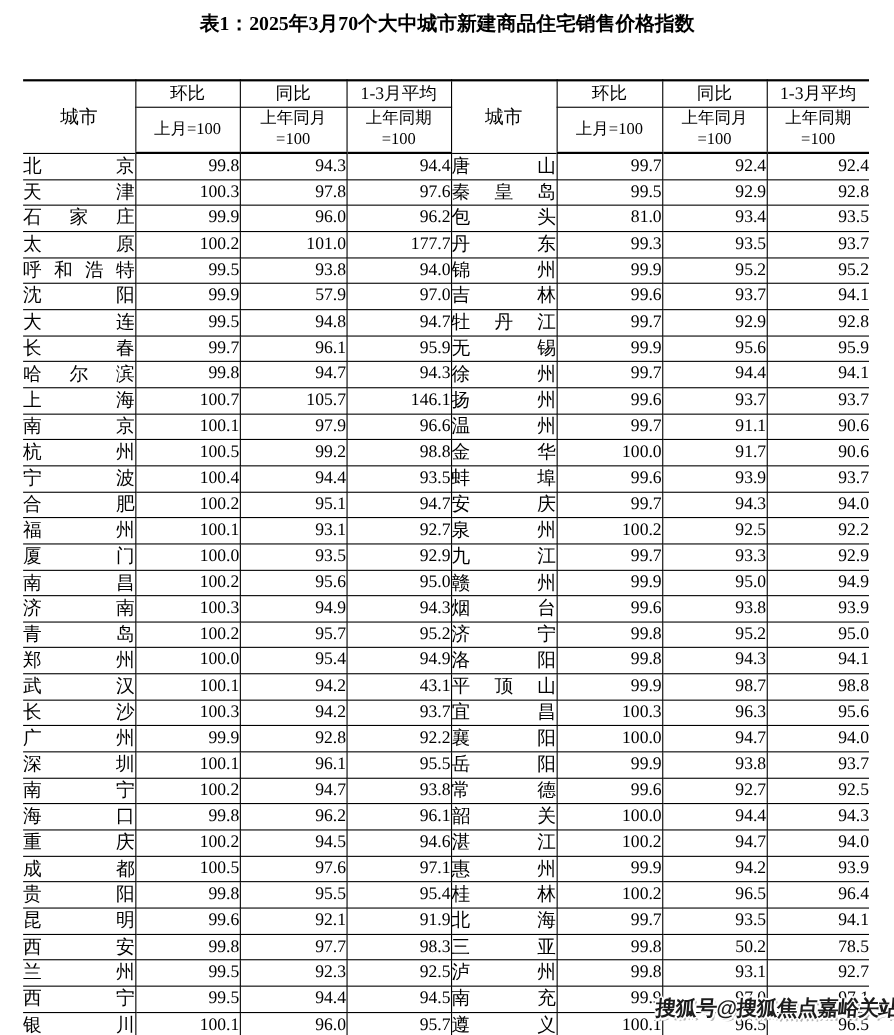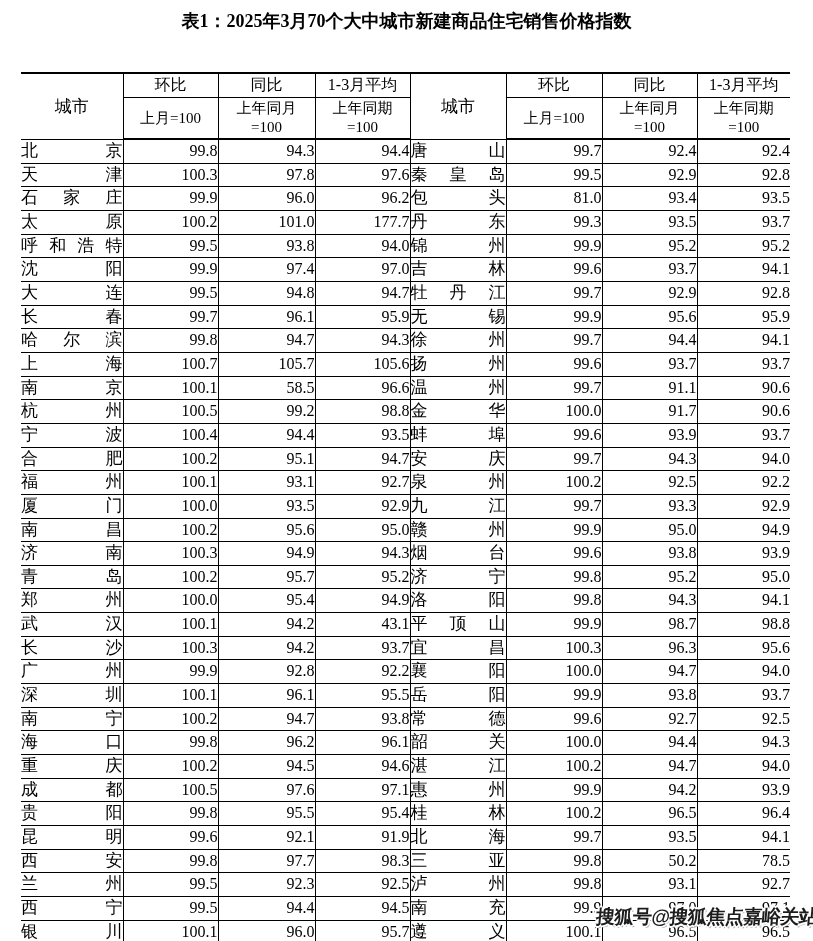--- a/index.html
+++ b/index.html
@@ -205,21 +205,21 @@
           <td class="num b-r0">95.2</td>
         </tr>
         <tr>
           <td class="city b-l0">
             <span class="cname">
               <span>沈</span>
               <span>阳</span>
             </span>
           </td>
           <td class="num">99.9</td>
-          <td class="num">97.4</td>
+          <td class="num">57.9</td>
           <td class="num">97.0</td>
           <td class="city">
             <span class="cname">
               <span>吉</span>
               <span>林</span>
             </span>
           </td>
           <td class="num">99.6</td>
           <td class="num">93.7</td>
           <td class="num b-r0">94.1</td>
@@ -288,40 +288,40 @@
         </tr>
         <tr>
           <td class="city b-l0">
             <span class="cname">
               <span>上</span>
               <span>海</span>
             </span>
           </td>
           <td class="num">100.7</td>
           <td class="num">105.7</td>
-          <td class="num">105.6</td>
+          <td class="num">146.1</td>
           <td class="city">
             <span class="cname">
               <span>扬</span>
               <span>州</span>
             </span>
           </td>
           <td class="num">99.6</td>
           <td class="num">93.7</td>
           <td class="num b-r0">93.7</td>
         </tr>
         <tr>
           <td class="city b-l0">
             <span class="cname">
               <span>南</span>
               <span>京</span>
             </span>
           </td>
           <td class="num">100.1</td>
-          <td class="num">58.5</td>
+          <td class="num">97.9</td>
           <td class="num">96.6</td>
           <td class="city">
             <span class="cname">
               <span>温</span>
               <span>州</span>
             </span>
           </td>
           <td class="num">99.7</td>
           <td class="num">91.1</td>
           <td class="num b-r0">90.6</td>

